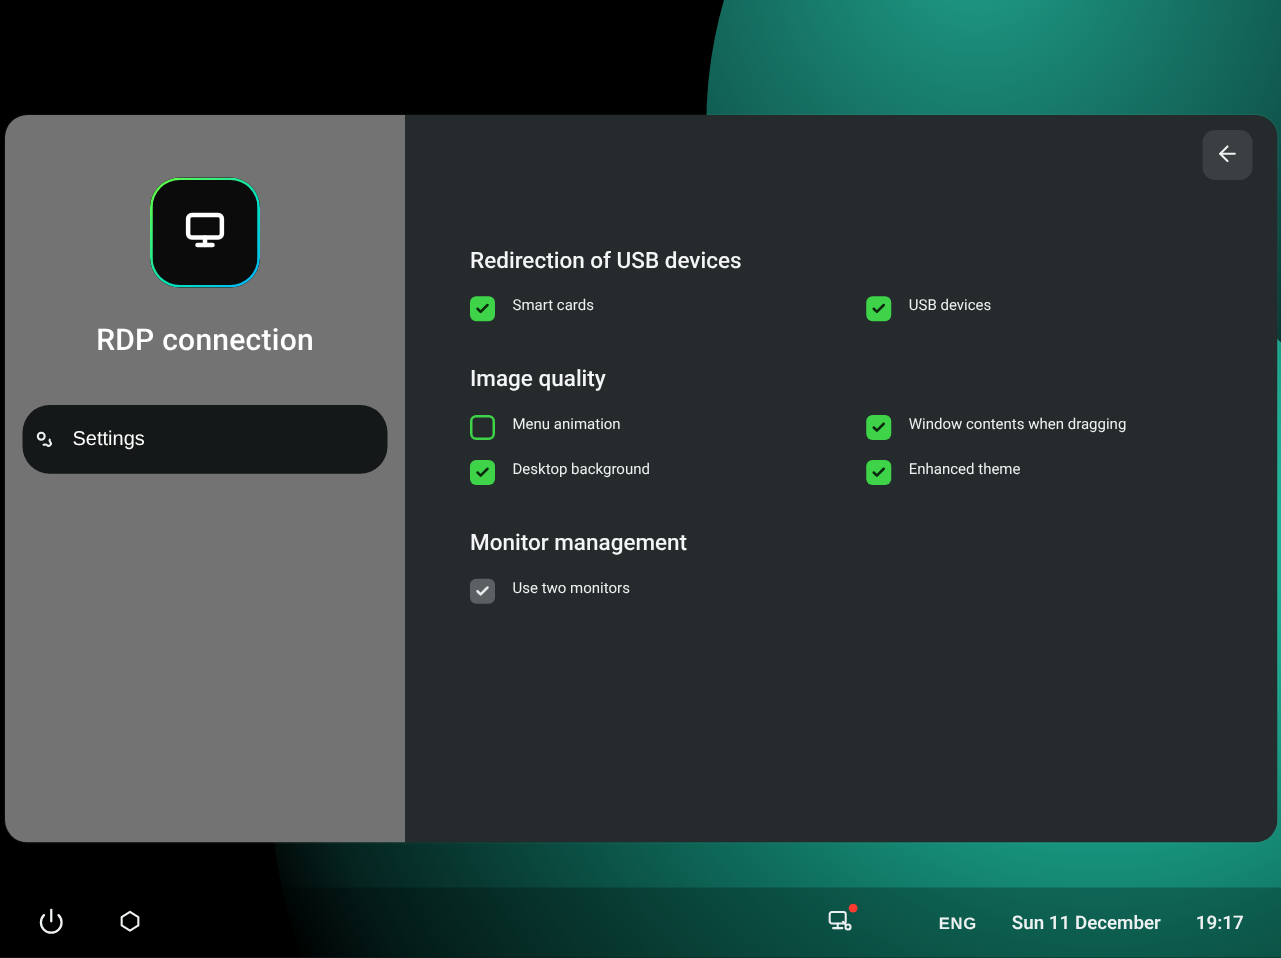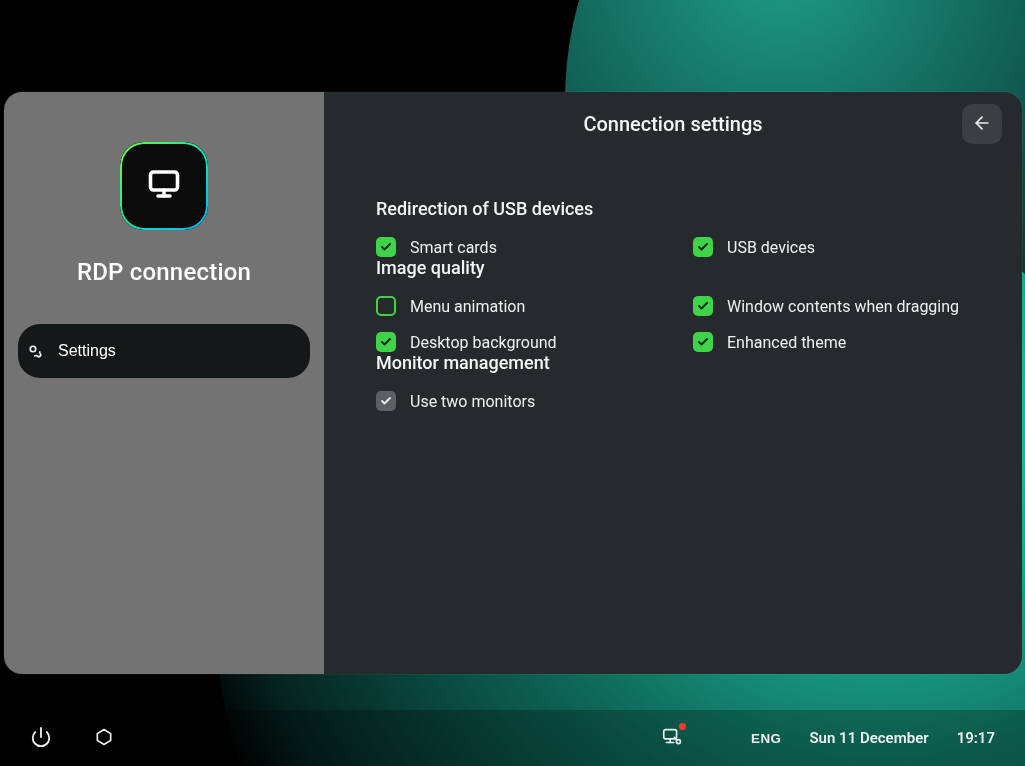--- a/index.html
+++ b/index.html
@@ -55,27 +55,27 @@
   .panel-header {
     height: 64px; display:flex; align-items:center; justify-content:center; position:relative;
   }
   .panel-title { font-size:20px; font-weight:500; color:#f4f6f6; }
   .back-btn {
     position:absolute; right:-32px; top:12px; width:40px; height:40px;
     background:#3a3f41; border:none; border-radius:10px; display:flex;
     align-items:center; justify-content:center; cursor:pointer;
   }
 
-  .section { }
+  .section { margin-top: 36px; }
   .section:first-of-type { margin-top: 42px; }
   .section-title { font-size:18px; font-weight:500; color:#f4f6f6; margin-bottom:18px; }
   .grid2 { display:grid; grid-template-columns: 1fr 1fr; column-gap: 40px; row-gap: 16px; }
   .single { display:flex; flex-direction:column; gap:16px; }
 
-  .opt { display:flex; align-items:flex-end; gap:14px; font-size:16px; color:#eef1f1; cursor:pointer; user-select:none; }
+  .opt { display:flex; align-items:flex-start; gap:14px; font-size:12px; color:#eef1f1; cursor:pointer; user-select:none; }
   .cb {
     width:20px; height:20px; border-radius:5px; flex:0 0 auto; display:flex;
     align-items:center; justify-content:center;
   }
   .cb.checked   { background:#3fd34a; }
   .cb.unchecked { background:transparent; border:2px solid #3fd34a; }
   .cb.disabled  { background:#5b6163; }
   .cb svg { display:block; }
 
   
@@ -121,21 +121,20 @@
             <path d="M19.4 15a1.7 1.7 0 0 0 .34 1.87l.06.06a2 2 0 1 1-2.83 2.83l-.06-.06a1.7 1.7 0 0 0-1.87-.34 1.7 1.7 0 0 0-1 .1.57V21a2 2 0 1 1-4 0v-.09a1.7 1.7 0 0 0-1.11-1.56 1.7 1.7 0 0 0-1.87.34l-.6.06a2 2 0 1 1-2.83-2.83l.06-.06a1.7 1.7 0 0 0 .34-1.87 1.7 1.7 0 0 0-1.57-1H3a2 2 0 1 1 0-4h.09a1.7 1.7 0 0 0 1.56-1.11 1.7 1.7 0 0 0-.34-1.87l-.06-.06a2 2 0 1 1 2.83-2.83l.06.06a1.7 1.7 0 0 0 1.87.34H9a1.7 1.7 0 0 0 1-1.57V3a2 2 0 1 1 4 0v.09a1.7 1.7 0 0 0 1 1.57 1.7 1.7 0 0 0 1.87-.34l.06-.06a2 2 0 1 1 2.83 2.83l-.06.06a1.7 1.7 0 0 0-.34 1.87V9a1.7 1.7 0 0 0 1.57 1H21a2 2 0 1 1 0 4h-.09a1.7 1.7 0 0 0-1.51 1z"></path>
           </svg>
         </span>
         <span>Settings</span>
       </button>
     </nav>
   </aside>
 
   <section class="main">
     <header class="panel-header">
-      <div class="panel-title">Connection settings</div>
       <button class="back-btn">
         <span>
           <svg width="20" height="20" viewBox="0 0 24 24" fill="none" stroke="#eef1f1" stroke-width="2" stroke-linecap="round" stroke-linejoin="round">
             <line x1="19" y1="12" x2="5" y2="12"></line>
             <polyline points="12 19 5 12 12 5"></polyline>
           </svg>
         </span>
       </button>
     </header>
 

